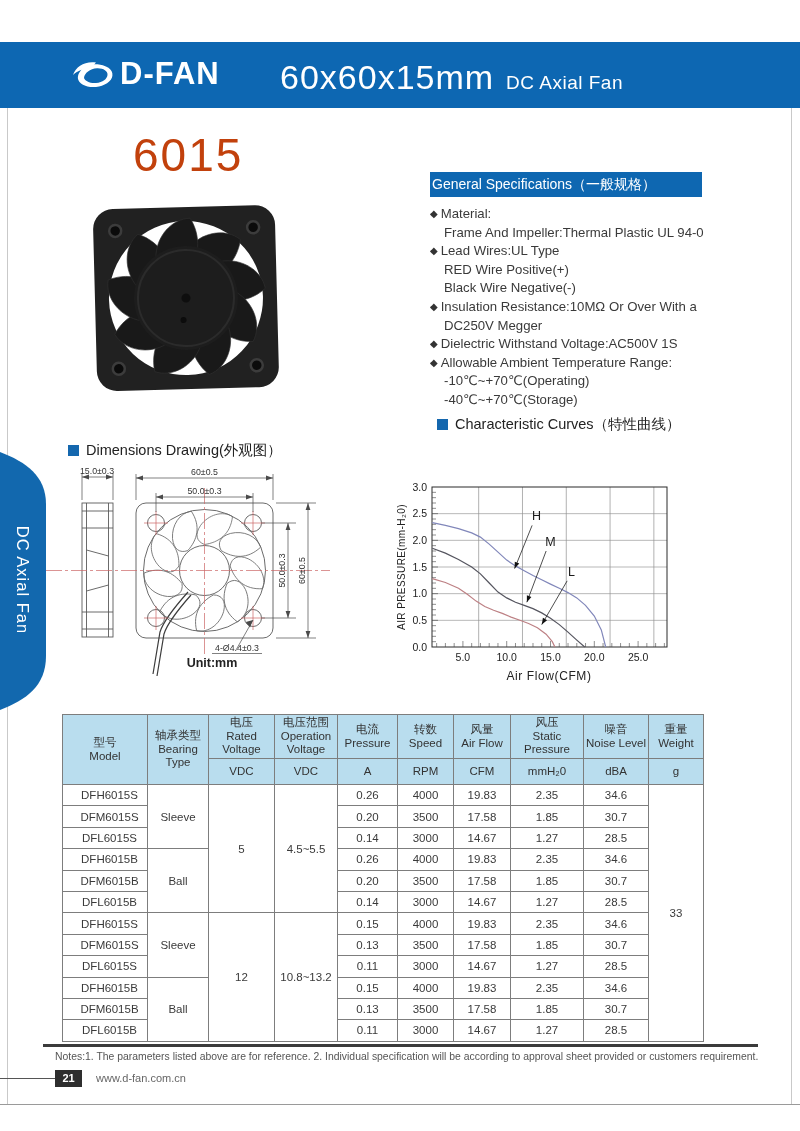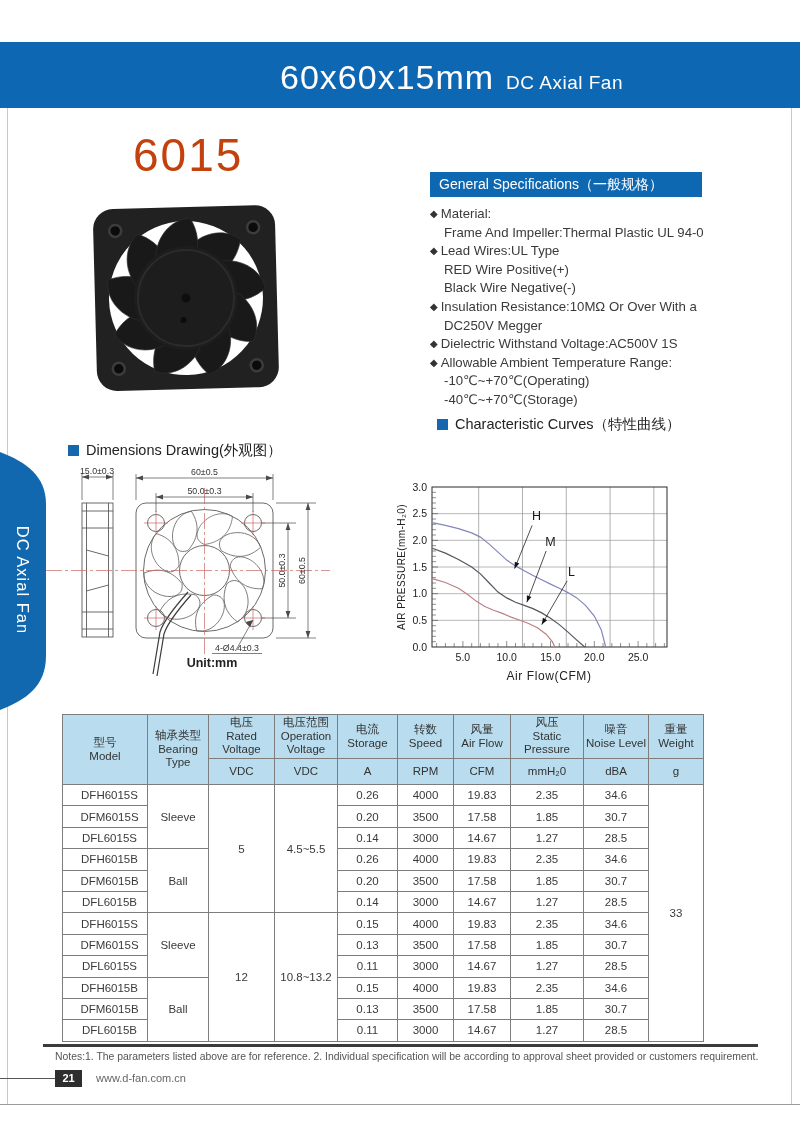--- a/index.html
+++ b/index.html
@@ -17,21 +17,21 @@
   .edge-line{position:absolute;width:1px;background:#c9c9c9;top:108px;height:996px;}
   .edge-left{left:7px;}  .edge-right{left:791px;}
   .bottom-rule{position:absolute;left:0;top:1104px;width:800px;height:1px;background:#9a9a9a;}
   
   .side-tab{position:absolute;left:0;top:450px;}
   
   .model-number{position:absolute;left:133px;top:128px;font-size:46px;color:#c2410c;letter-spacing:2px;}
   .fan-photo{position:absolute;left:93px;top:203px;}
   
   .gs-title{position:absolute;left:430px;top:172px;width:272px;height:25px;line-height:25px;
-            background:#0e67b1;color:#fff;font-size:14px;padding-left:9px;}
+            background:#0e67b1;color:#fff;font-size:14px;padding-left:2px;}
   .gs-lines{position:absolute;left:430px;top:206px;width:330px;}
   .gs-line{display:flex;align-items:flex-start;height:18.6px;font-size:13.2px;color:#3a3a3a;white-space:nowrap;}
   .gs-line .gs-diamond{font-size:10px;margin:2px 3px 0 0;color:#333;}
   .gs-line.cont{padding-left:14px;}
   
   .section-title{position:absolute;display:flex;align-items:center;font-size:14.5px;color:#222;}
   .section-bullet{width:11px;height:11px;background:#1467ae;margin-right:7px;flex:none;}
   #sec-dim{left:68px;top:441px;}
   #sec-curves{left:437px;top:415px;}
   #sec-spec{left:62px;top:694px;margin-top:42px;}
@@ -55,20 +55,27 @@
   .page-badge{position:absolute;left:55px;top:1070px;width:27px;height:17px;background:#2e2e2e;color:#fff;
               font-size:11px;font-weight:bold;text-align:center;line-height:17px;}
   .site-text{position:absolute;left:96px;top:1072px;font-size:11px;color:#666;}
 </style>
 </head>
 <body>
 
 <div id="page">
 
   <div class="header-bar">
+    <div class="logo-wrap">
+      <svg width="44" height="30" viewBox="0 0 44 30">
+        <path d="M1,16 C4,7 13,2 24,3.5 L19,9 C11,9.5 5,12 1,16 Z" fill="#fff"></path>
+        <path d="M6,20 C5,11 16,4 27,5.5 C38,7 42,13 40,18.5 C37,26 25,29.5 15.5,27.5 C9.5,26 6.8,23 6,20 Z M12,19 C13,22 18,24.5 24,24 C31,23.5 35,20 35.5,16 C36,12 31,9 25,9.3 C18,9.7 12.5,14 12,19 Z" fill="#fff"></path>
+      </svg>
+      <span class="logo-text">D-FAN</span>
+    </div>
     <div class="header-title">
       <span class="header-size">60x60x15mm</span>
       <span class="header-type">DC Axial Fan</span>
     </div>
   </div>
 
   <div class="edge-line edge-left"></div>
   <div class="edge-line edge-right"></div>
   <div class="bottom-rule"></div>
 
@@ -372,21 +379,21 @@
         <tr class="names">
           <th rowspan="2">
             <span>型号</span><br><span>Model</span></th>
           <th rowspan="2">
             <span>轴承类型</span><br><span>Bearing Type</span></th>
           <th>
             <span>电压</span><br><span>Rated Voltage</span></th>
           <th>
             <span>电压范围</span><br><span>Operation Voltage</span></th>
           <th>
-            <span>电流</span><br><span>Storage</span></th>
+            <span>电流</span><br><span>Pressure</span></th>
           <th>
             <span>转数</span><br><span>Speed</span></th>
           <th>
             <span>风量</span><br><span>Air Flow</span></th>
           <th>
             <span>风压</span><br><span>Static Pressure</span></th>
           <th>
             <span>噪音</span><br><span>Noise Level</span></th>
           <th>
             <span>重量</span><br><span>Weight</span></th>

